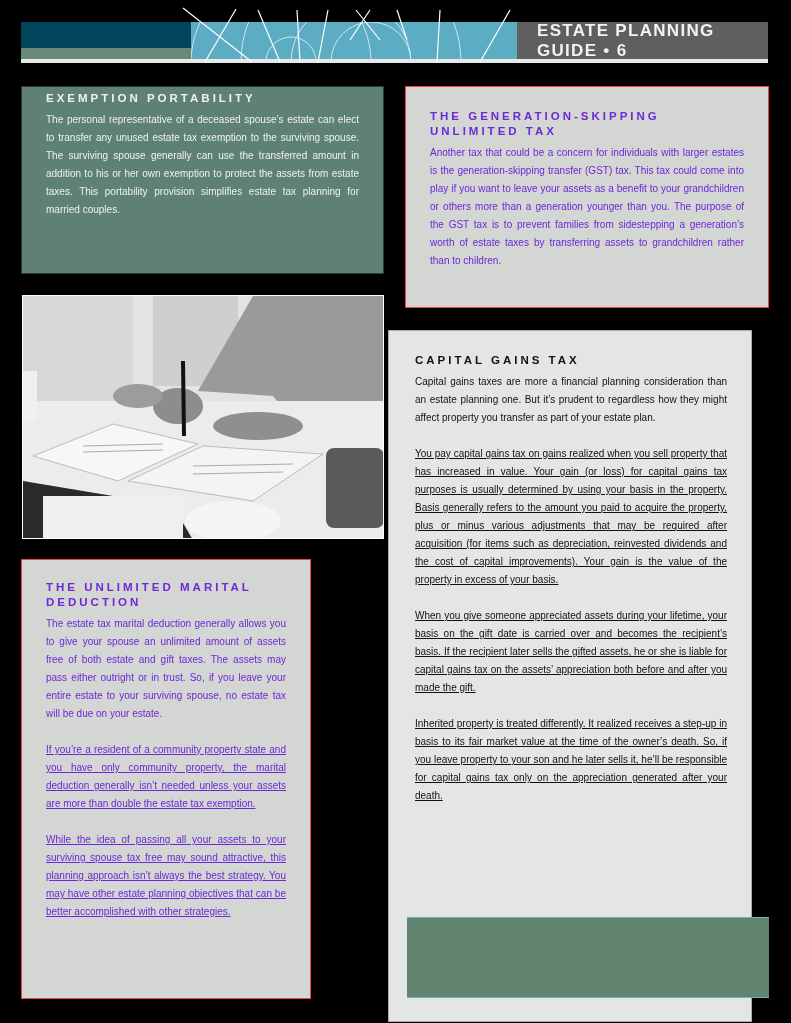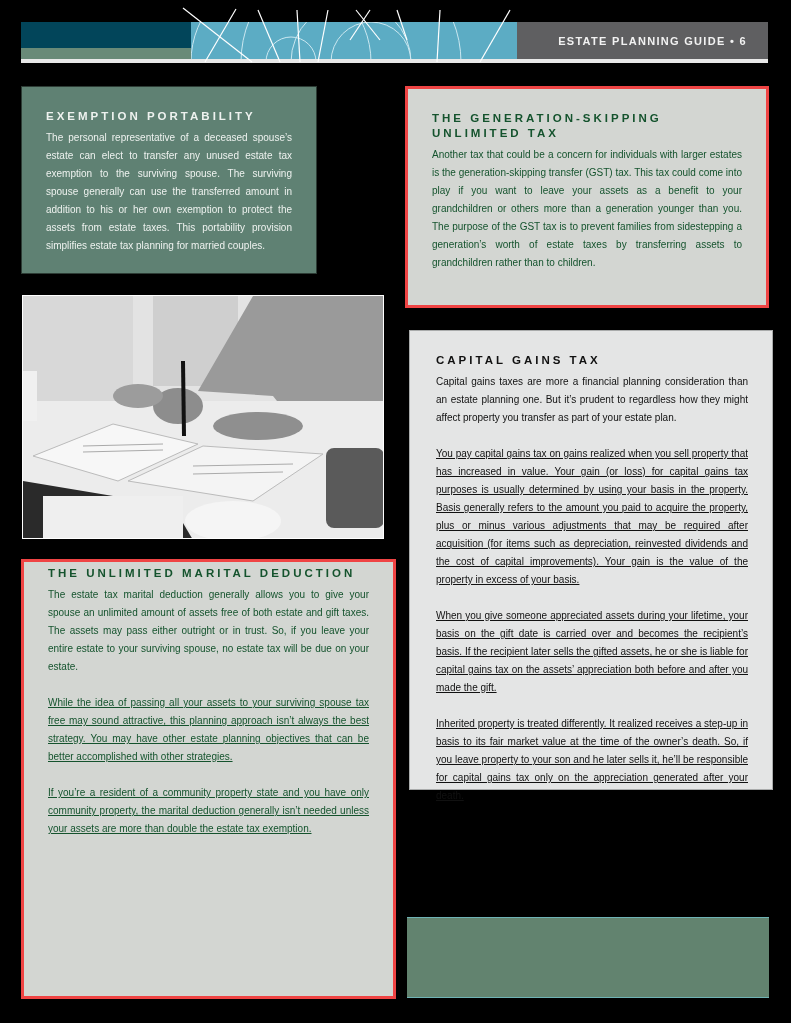--- a/index.html
+++ b/index.html
@@ -6,44 +6,44 @@
   html, body { width: 791px; height: 1023px; background: #000; overflow: hidden; }
   body { position: relative; font-family: "Liberation Sans", sans-serif; }
 
   
   .banner { position: absolute; left: 21px; top: 21px; width: 747px; height: 40px; }
   .banner .dark-block { position: absolute; left: 0; top: 1px; width: 170px; height: 26px; background: #02455a; }
   .banner .green-block { position: absolute; left: 0; top: 27px; width: 170px; height: 12px; background: #698a78; }
   .banner .blue-block { position: absolute; left: 170px; top: 1px; width: 326px; height: 38px; background: #5cacc4; overflow: hidden; }
   .banner .grey-block { position: absolute; left: 496px; top: 1px; width: 251px; height: 38px; background: #5f5f61; display: flex; align-items: center; justify-content: center; }
   .banner .light-strip { position: absolute; left: 0; top: 38px; width: 747px; height: 4px; background: #e8e8e8; }
-  .banner .title { color: #f2f2f2; font-weight: bold; font-size: 11px; letter-spacing: 1.3px; margin-left: 20px; }
+  .banner .title { color: #f2f2f2; font-weight: bold; font-size: 17px; letter-spacing: 1.3px; margin-left: 20px; }
   .deco { position: absolute; left: 0; top: 0; width: 791px; height: 70px; pointer-events: none; }
 
   
   .box { position: absolute; padding: 0 24px; }
   .box h2 { font-size: 11.5px; font-weight: bold; letter-spacing: 3px; line-height: 15px; }
   .box p { font-size: 10px; line-height: 18px; text-align: justify; }
   .box p + p { margin-top: 18px; text-decoration: underline; }
 
   .green { background: #5f8173; color: #eef2ef; border: 1px solid #2d3c35; }
   .green h2 { color: #eef2ef; }
-  .grey1 { background: #d3d6d2; color: #14532d; border: 3px solid #ef4444; }
+  .grey1 { background: #d3d6d2; color: #6d28d9; border: 1px solid #ef4444; }
   .grey2 { background: #e4e5e5; color: #111; border: 1px solid #a9abab; }
 
-  #box-exemption { left: 21px; top: 86px; width: 296px; height: 188px; padding-top: 22px; }
+  #box-exemption { left: 21px; top: 86px; width: 363px; height: 188px; padding-top: 4px; }
   #box-exemption h2 { margin-bottom: 5px; }
 
   #box-gst { left: 405px; top: 86px; width: 364px; height: 222px; padding-top: 22px; }
   #box-gst h2 { margin-bottom: 5px; }
 
-  #box-capital { left: 409px; top: 330px; width: 364px; height: 460px; padding-top: 22px; padding-left: 26px; }
+  #box-capital { left: 388px; top: 330px; width: 364px; height: 692px; padding-top: 22px; padding-left: 26px; }
   #box-capital h2 { margin-bottom: 5px; }
 
-  #box-marital { left: 21px; top: 559px; width: 375px; height: 440px; padding-top: 4px; }
+  #box-marital { left: 21px; top: 559px; width: 290px; height: 440px; padding-top: 20px; }
   #box-marital h2 { margin-bottom: 5px; }
 
   #box-blank { left: 407px; top: 917px; width: 362px; height: 81px; background: #62836f; border-top: 1px solid #6fb3b5; border-bottom: 1px solid #6fb3b5; }
 
   
   .photo { position: absolute; left: 22px; top: 295px; width: 362px; height: 244px; overflow: hidden; background: #e6e6e6; border: 1px solid #fff; }
   .photo svg { display: block; }
 </style>
 </head>
 <body>
@@ -134,17 +134,17 @@
   <h2>CAPITAL GAINS TAX</h2>
   <p>Capital gains taxes are more a financial planning consideration than an estate planning one. But it’s prudent to regardless how they might affect property you transfer as part of your estate plan.</p>
   <p>You pay capital gains tax on gains realized when you sell property that has increased in value. Your gain (or loss) for capital gains tax purposes is usually determined by using your basis in the property. Basis generally refers to the amount you paid to acquire the property, plus or minus various adjustments that may be required after acquisition (for items such as depreciation, reinvested dividends and the cost of capital improvements). Your gain is the value of the property in excess of your basis.</p>
   <p>When you give someone appreciated assets during your lifetime, your basis on the gift date is carried over and becomes the recipient’s basis. If the recipient later sells the gifted assets, he or she is liable for capital gains tax on the assets’ appreciation both before and after you made the gift.</p>
   <p>Inherited property is treated differently. It realized receives a step-up in basis to its fair market value at the time of the owner’s death. So, if you leave property to your son and he later sells it, he’ll be responsible for capital gains tax only on the appreciation generated after your death.</p>
 </section>
 
 <section id="box-marital" class="box grey1">
   <h2>THE UNLIMITED MARITAL DEDUCTION</h2>
   <p>The estate tax marital deduction generally allows you to give your spouse an unlimited amount of assets free of both estate and gift taxes. The assets may pass either outright or in trust. So, if you leave your entire estate to your surviving spouse, no estate tax will be due on your estate.</p>
+  <p>If you’re a resident of a community property state and you have only community property, the marital deduction generally isn’t needed unless your assets are more than double the estate tax exemption.</p>
   <p>While the idea of passing all your assets to your surviving spouse tax free may sound attractive, this planning approach isn’t always the best strategy. You may have other estate planning objectives that can be better accomplished with other strategies.</p>
-  <p>If you’re a resident of a community property state and you have only community property, the marital deduction generally isn’t needed unless your assets are more than double the estate tax exemption.</p>
 </section>
 
 <div id="box-blank" class="box"></div>
 
 </body></html>

